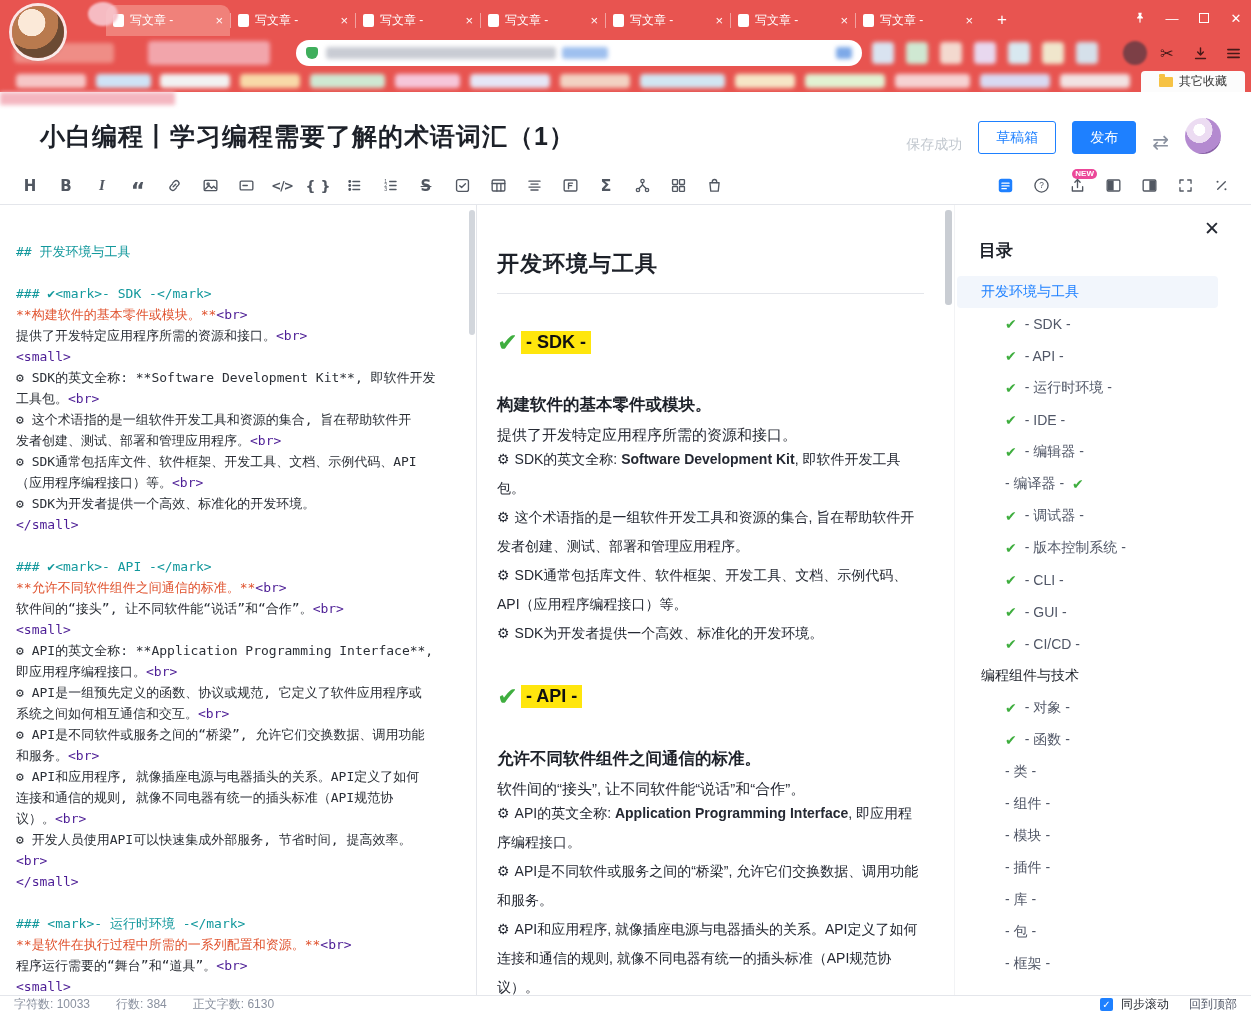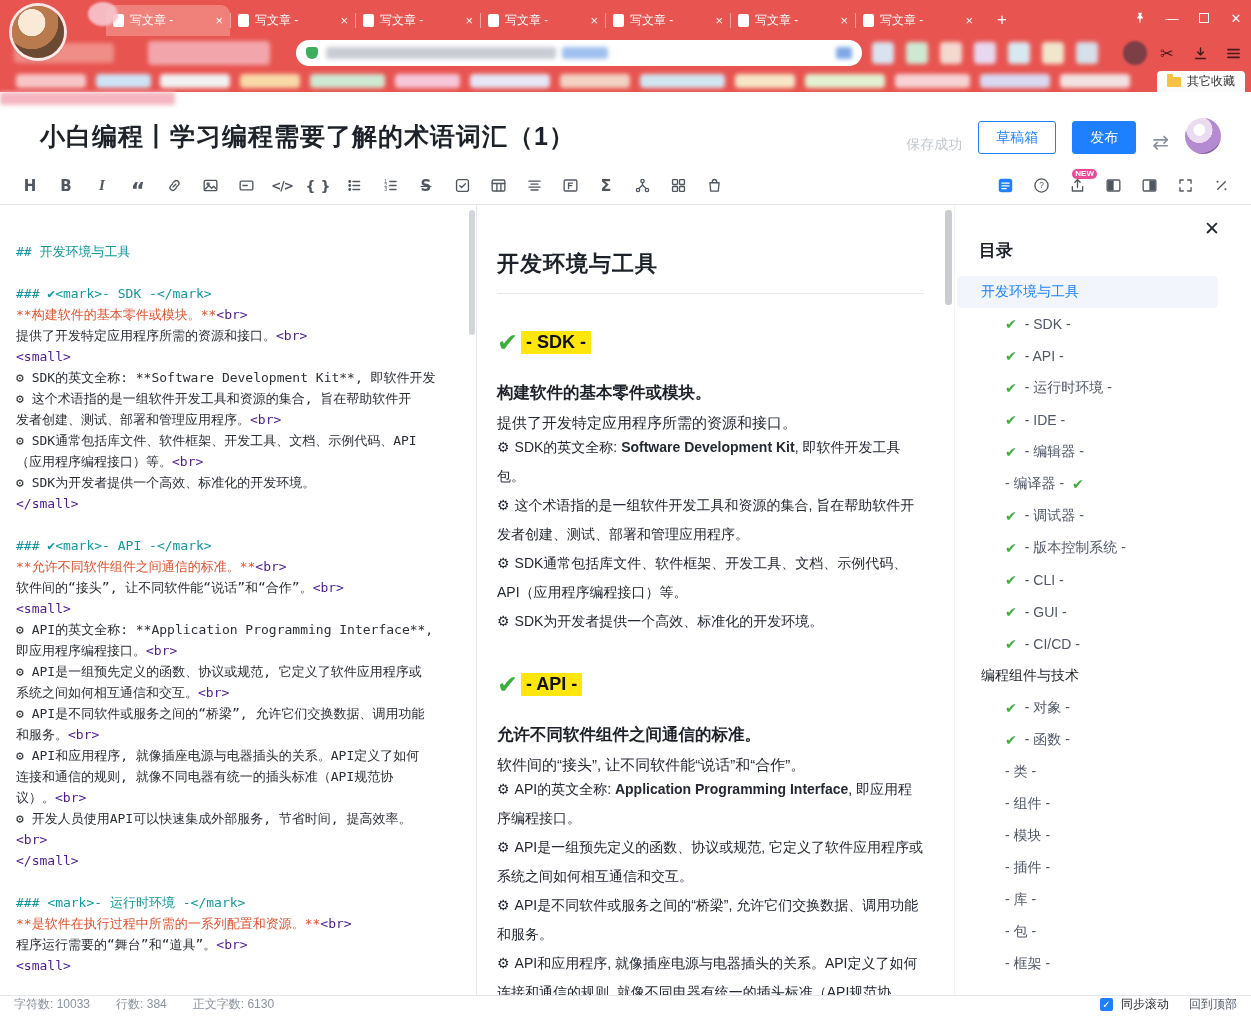--- a/index.html
+++ b/index.html
@@ -27,21 +27,21 @@
 .navbar{height:34px;background:#e85450;position:relative}
 .addressbar{position:absolute;left:296px;top:4px;width:566px;height:26px;background:#fff;border-radius:13px;display:flex;align-items:center;padding:0 10px}
 .shield{width:12px;height:12px;background:#3fae5c;border-radius:3px 3px 6px 6px;margin-right:8px}
 .redacted{position:absolute;border-radius:4px;filter:blur(2px)}
 .rd-in{height:12px;border-radius:3px;filter:blur(2px)}
 .nav-right{position:absolute;right:8px;top:0;height:34px;display:flex;align-items:center;gap:13px;color:rgba(30,10,10,.8)}
 .nav-ico{width:20px;height:20px;display:flex;align-items:center;justify-content:center;font-size:16px}
 .ext-avatar{position:absolute;right:104px;top:5px;width:24px;height:24px;border-radius:50%;background:#7c3f46;filter:blur(1px)}
 
 .bookmarks{height:22px;background:#e85450;position:relative}
-.bm-chip{position:absolute;right:6px;top:1px;height:21px;background:#fcfcfc;border-radius:4px 4px 0 0;display:flex;align-items:center;padding:0 10px;font-size:12px;color:#333}
+.bm-chip{position:absolute;right:6px;top:1px;height:21px;background:#fcfcfc;border-radius:4px 4px 0 0;display:flex;align-items:center;padding:0 18px;font-size:12px;color:#333}
 .folder{width:14px;height:10px;background:#f6c244;border-radius:1px;position:relative;margin-right:6px}
 .folder:before{content:"";position:absolute;top:-3px;left:0;width:6px;height:3px;background:#f6c244;border-radius:1px 1px 0 0}
 
 .page-strip{height:13px;background:#fff;position:relative}
 
 
 .ed-header{height:62px;background:#fff;display:flex;align-items:center;padding:0 30px 0 40px}
 .ed-title{font-size:25px;font-weight:bold;color:#1d2129;letter-spacing:1px}
 .hdr-right{margin-left:auto;display:flex;align-items:flex-end;gap:16px}
 .save-status{color:#c2c8cf;font-size:14px}
@@ -68,21 +68,21 @@
 .c-t{color:#2b2f36}
 .c-g{color:#4c1d95}
 .vthumb{position:absolute;border-radius:3px;background:#d2d6dc}
 
 .pane-preview{width:477px;padding:44px 30px 0 20px;overflow:hidden;position:relative;color:#252933}
 .pv-h2{font-size:22px;font-weight:bold;color:#1d2129;padding-bottom:14px;border-bottom:1px solid #e4e6eb;letter-spacing:1px}
 .pv-sec{margin-top:34px}
 .pv-head{display:flex;align-items:center}
 .pv-check{color:#3fae3f;font-size:25px;font-weight:bold;margin-right:3px}
 .pv-mark{background:#ffe60d;font-weight:bold;font-size:18px;padding:1px 5px;color:#111}
-.pv-bold{font-size:16.5px;font-weight:bold;margin-top:25px;color:#1d2129}
+.pv-bold{font-size:16.5px;font-weight:bold;margin-top:37px;color:#1d2129}
 .pv-sub{font-size:15px;margin-top:10px;color:#252933}
 .pv-item{font-size:14px;line-height:29px;margin-top:0;color:#252933}
 .pv-item .gear{margin-right:5px}
 .pv-item b{font-weight:bold}
 
 .pane-toc{width:296px;border-left:1px solid #f2f3f5;position:relative;padding-top:28px;overflow:hidden}
 .toc-close{position:absolute;top:12px;right:30px;font-size:19px;color:#252933}
 .toc-title{font-size:17px;font-weight:bold;color:#1d2129;margin:6px 0 14px 24px}
 .toc-item{height:32px;display:flex;align-items:center;font-size:14px;color:#515767;padding-left:24px;margin:0 32px 0 2px;border-radius:4px;overflow:hidden;white-space:nowrap}
 .toc-item.lvl2{padding-left:48px}
@@ -394,20 +394,21 @@
   <div class="content">
     <div class="pane-editor">
       <div class="vthumb" style="right:1px;top:5px;width:6px;height:125px"></div>
     <div class="cm-line"><span class="c-h">## 开发环境与工具</span></div>
         <div class="cm-line">&nbsp;</div>
         <div class="cm-line"><span class="c-h">### ✔&lt;mark&gt;- SDK -&lt;/mark&gt;</span></div>
         <div class="cm-line"><span class="c-b">**构建软件的基本零件或模块。**</span><span class="c-g">&lt;br&gt;</span></div>
         <div class="cm-line"><span class="c-t">提供了开发特定应用程序所需的资源和接口。</span><span class="c-g">&lt;br&gt;</span></div>
         <div class="cm-line"><span class="c-g">&lt;small&gt;</span></div>
         <div class="cm-line"><span class="c-t">⚙ SDK的英文全称: **Software Development Kit**, 即软件开发</span></div>
+        <div class="cm-line"><span class="c-t">工具包。</span><span class="c-g">&lt;br&gt;</span></div>
         <div class="cm-line"><span class="c-t">⚙ 这个术语指的是一组软件开发工具和资源的集合, 旨在帮助软件开</span></div>
         <div class="cm-line"><span class="c-t">发者创建、测试、部署和管理应用程序。</span><span class="c-g">&lt;br&gt;</span></div>
         <div class="cm-line"><span class="c-t">⚙ SDK通常包括库文件、软件框架、开发工具、文档、示例代码、API</span></div>
         <div class="cm-line"><span class="c-t">（应用程序编程接口）等。</span><span class="c-g">&lt;br&gt;</span></div>
         <div class="cm-line"><span class="c-t">⚙ SDK为开发者提供一个高效、标准化的开发环境。</span></div>
         <div class="cm-line"><span class="c-g">&lt;/small&gt;</span></div>
         <div class="cm-line">&nbsp;</div>
         <div class="cm-line"><span class="c-h">### ✔&lt;mark&gt;- API -&lt;/mark&gt;</span></div>
         <div class="cm-line"><span class="c-b">**允许不同软件组件之间通信的标准。**</span><span class="c-g">&lt;br&gt;</span></div>
         <div class="cm-line"><span class="c-t">软件间的“接头”, 让不同软件能“说话”和“合作”。</span><span class="c-g">&lt;br&gt;</span></div>
@@ -446,21 +447,20 @@
             <div class="pv-item"><span class="gear">⚙</span>SDK为开发者提供一个高效、标准化的开发环境。</div>
           </div>
           <div class="pv-sec">
             <div class="pv-head">
               <span class="pv-check">✔</span>
               <span class="pv-mark">- API -</span>
             </div>
             <div class="pv-bold">允许不同软件组件之间通信的标准。</div>
             <div class="pv-sub">软件间的“接头”, 让不同软件能“说话”和“合作”。</div>
             <div class="pv-item"><span class="gear">⚙</span>API的英文全称: <b>Application Programming Interface</b>, 即应用程序编程接口。</div>
-            <div class="pv-item"><span class="gear">⚙</span>API是一组预先定义的函数、协议或规范, 它定义了软件应用程序或系统之间如何相互通信和交互。</div>
             <div class="pv-item"><span class="gear">⚙</span>API是不同软件或服务之间的“桥梁”, 允许它们交换数据、调用功能和服务。</div>
             <div class="pv-item"><span class="gear">⚙</span>API和应用程序, 就像插座电源与电器插头的关系。API定义了如何连接和通信的规则, 就像不同电器有统一的插头标准（API规范协议）。</div>
           </div>
         </div>
       <div class="vthumb" style="right:2px;top:5px;width:7px;height:95px;background:#c9cdd3"></div>
     </div>
     <div class="pane-toc">
       <span class="toc-close">✕</span>
       <div class="toc-title">目录</div>
       <div>

